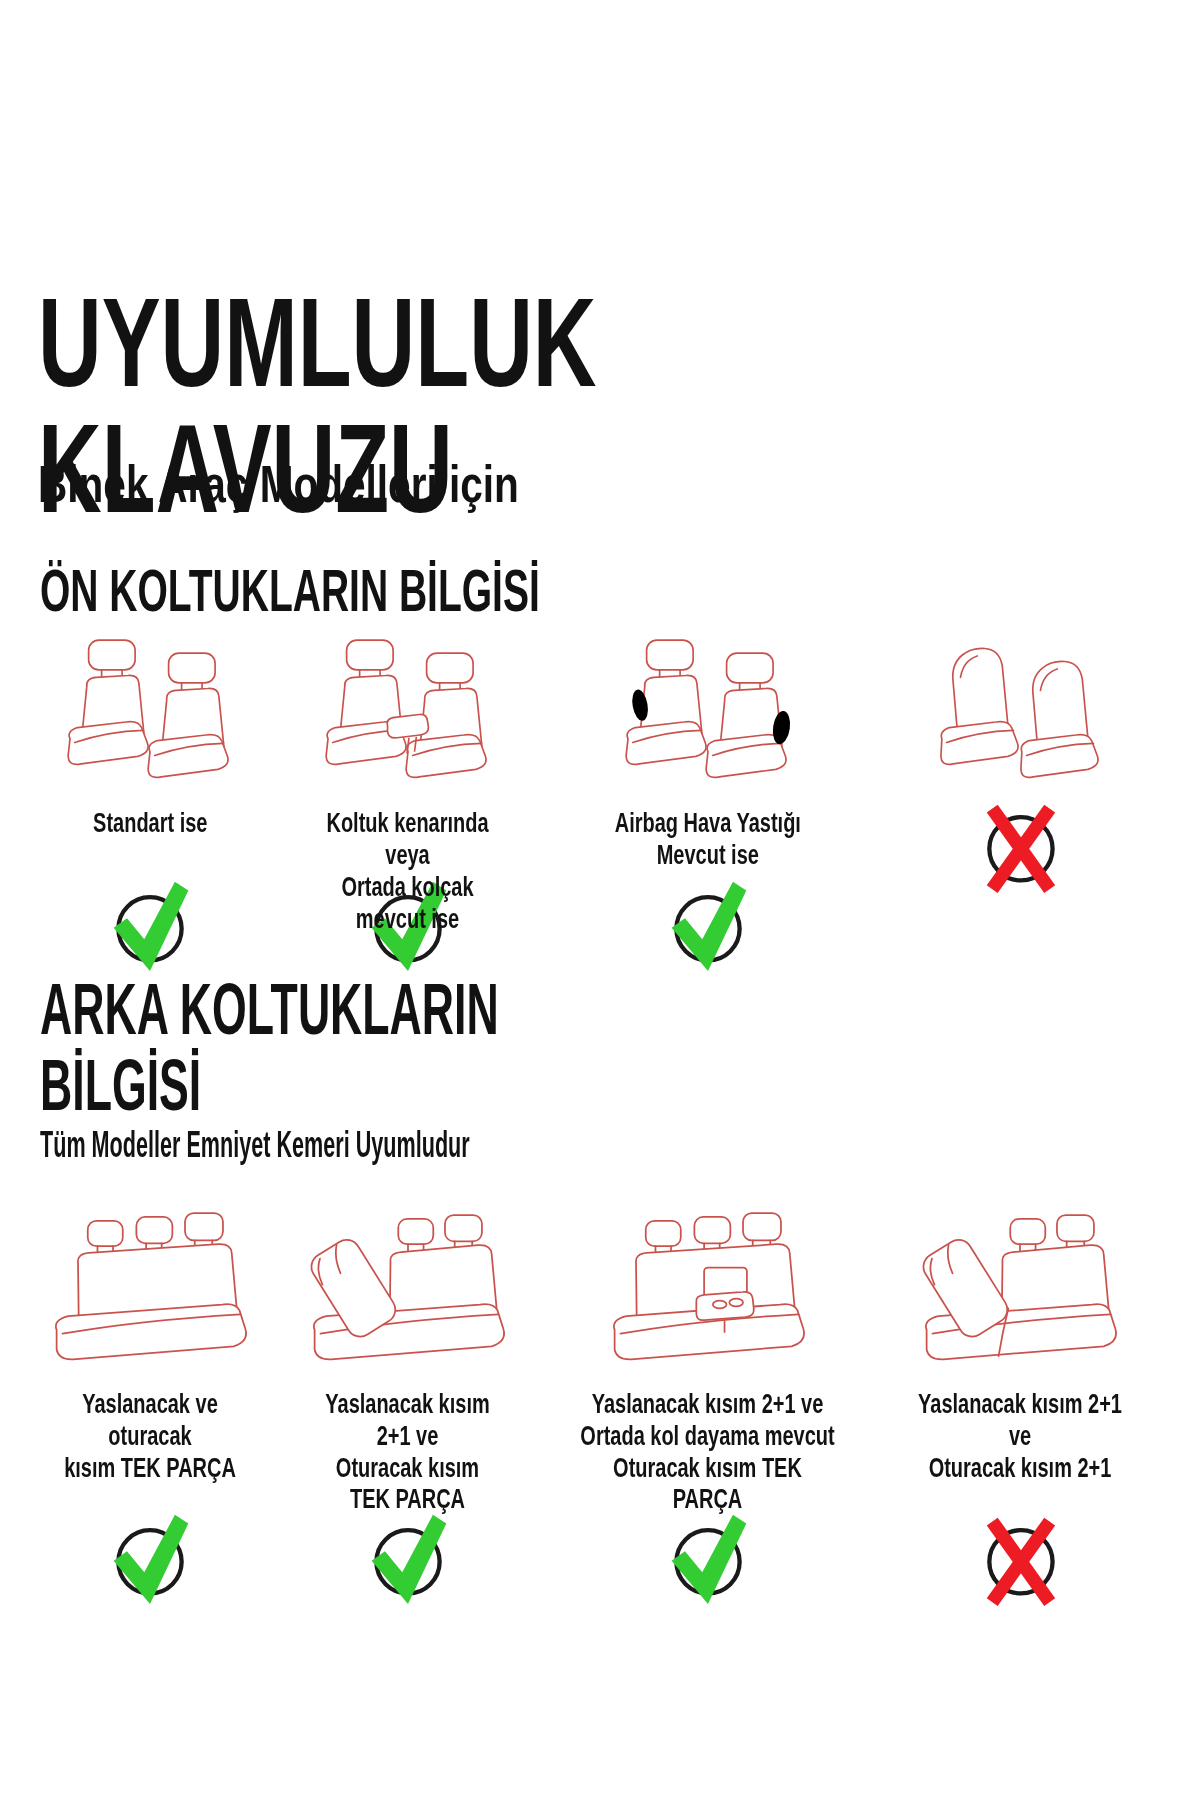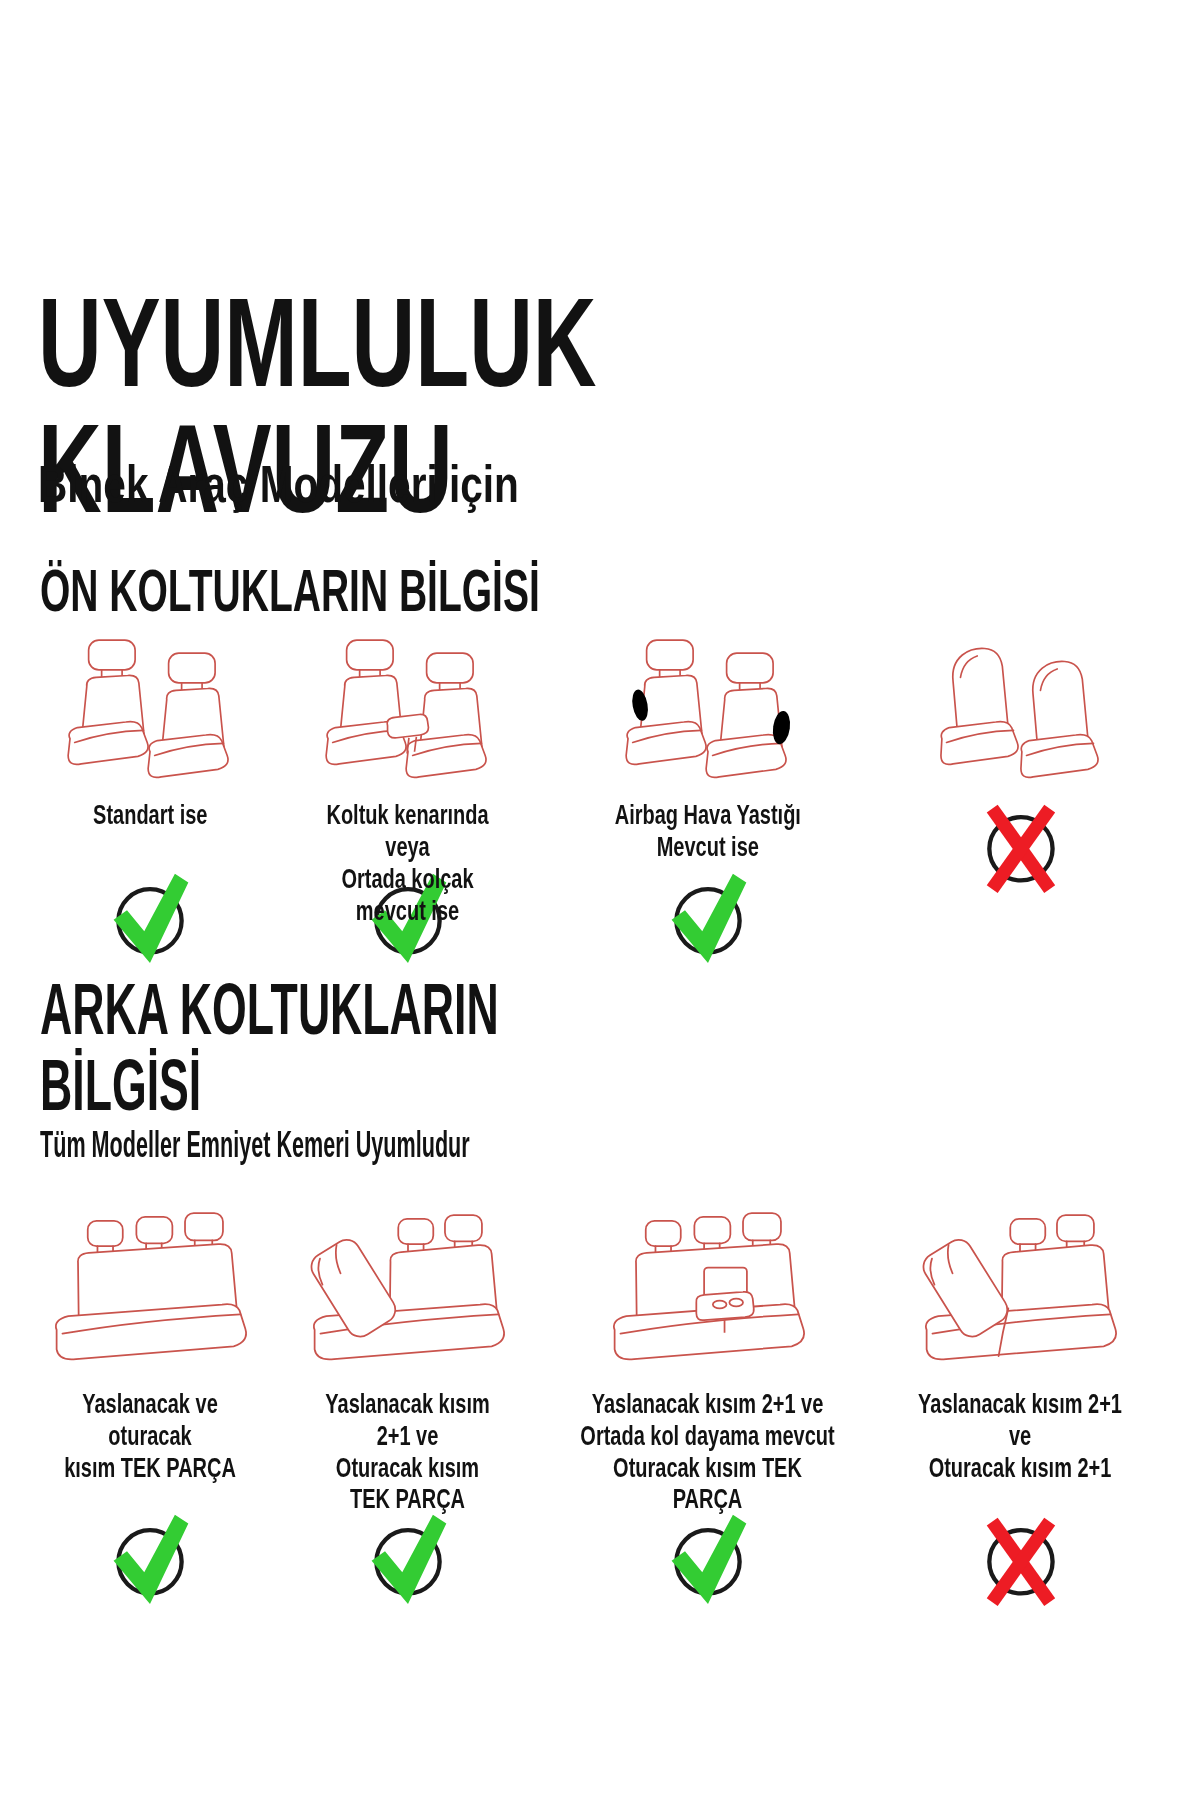--- a/index.html
+++ b/index.html
@@ -27,21 +27,21 @@
   .sec-head{margin:0 0 0 40px;font-size:60px;line-height:1.1;white-space:nowrap;}
   .sec-head.rear{font-size:72px;line-height:1.05;}
   .sec-note{margin:2px 0 16px 40px;font-size:36px;line-height:1.1;white-space:nowrap;}
 
   .grid{display:grid;grid-template-columns:260px 255px 345px 280px;margin-left:20px;}
   .col{display:flex;flex-direction:column;align-items:center;}
   .art{display:flex;align-items:flex-end;justify-content:center;}
   .sec-front .art{height:168px;}
   .sec-rear .art{height:184px;margin-top:6px;}
   .label{text-align:center;font-size:27px;line-height:1.18;}
-  .sec-front .label{height:64px;margin-top:8px;}
+  .sec-front .label{height:64px;margin-top:16px;}
   .sec-rear .label{height:102px;margin-top:18px;}
   .mark{margin-top:2px;}
   .sec-rear .mark{margin-top:16px;}
   svg{display:block;}
 </style>
 </head>
 <body>
 
 <svg width="0" height="0" style="position:absolute">
   <defs>

